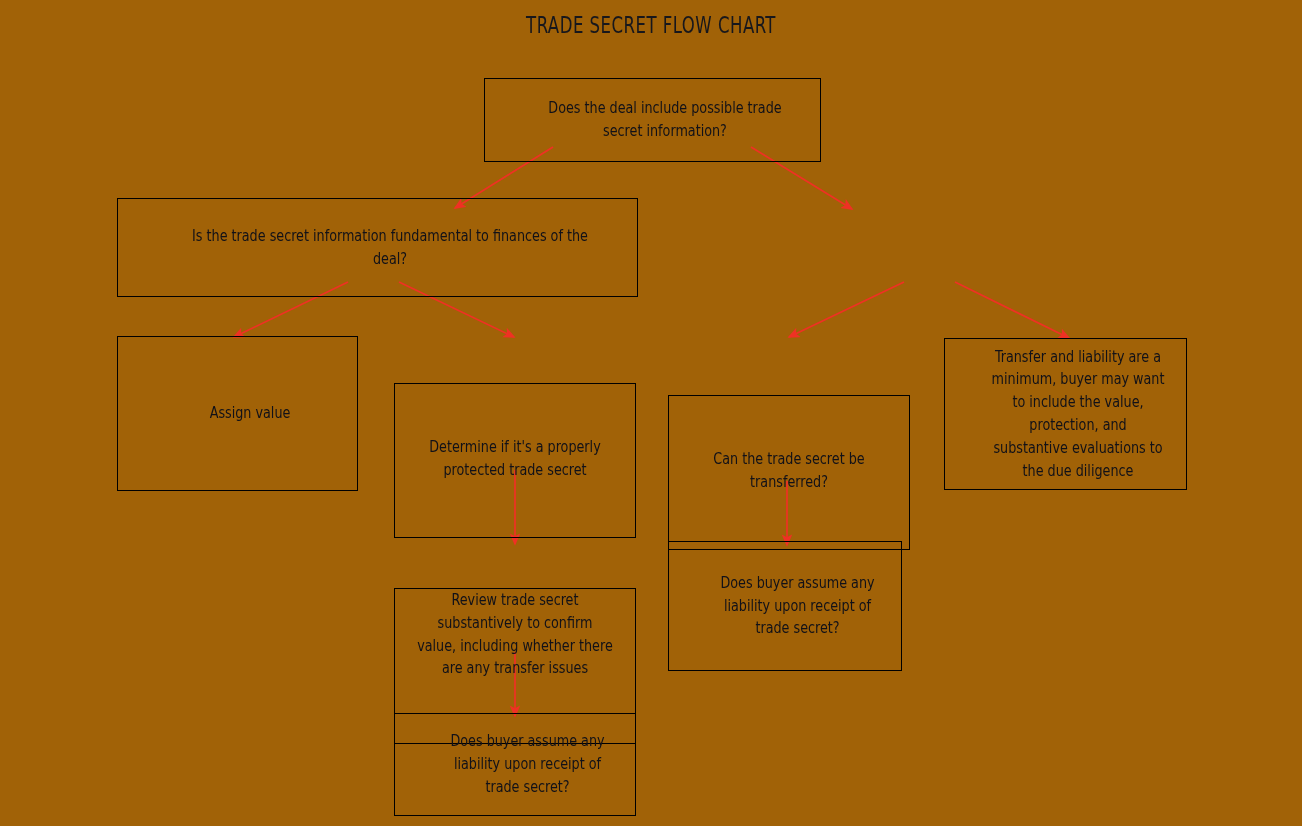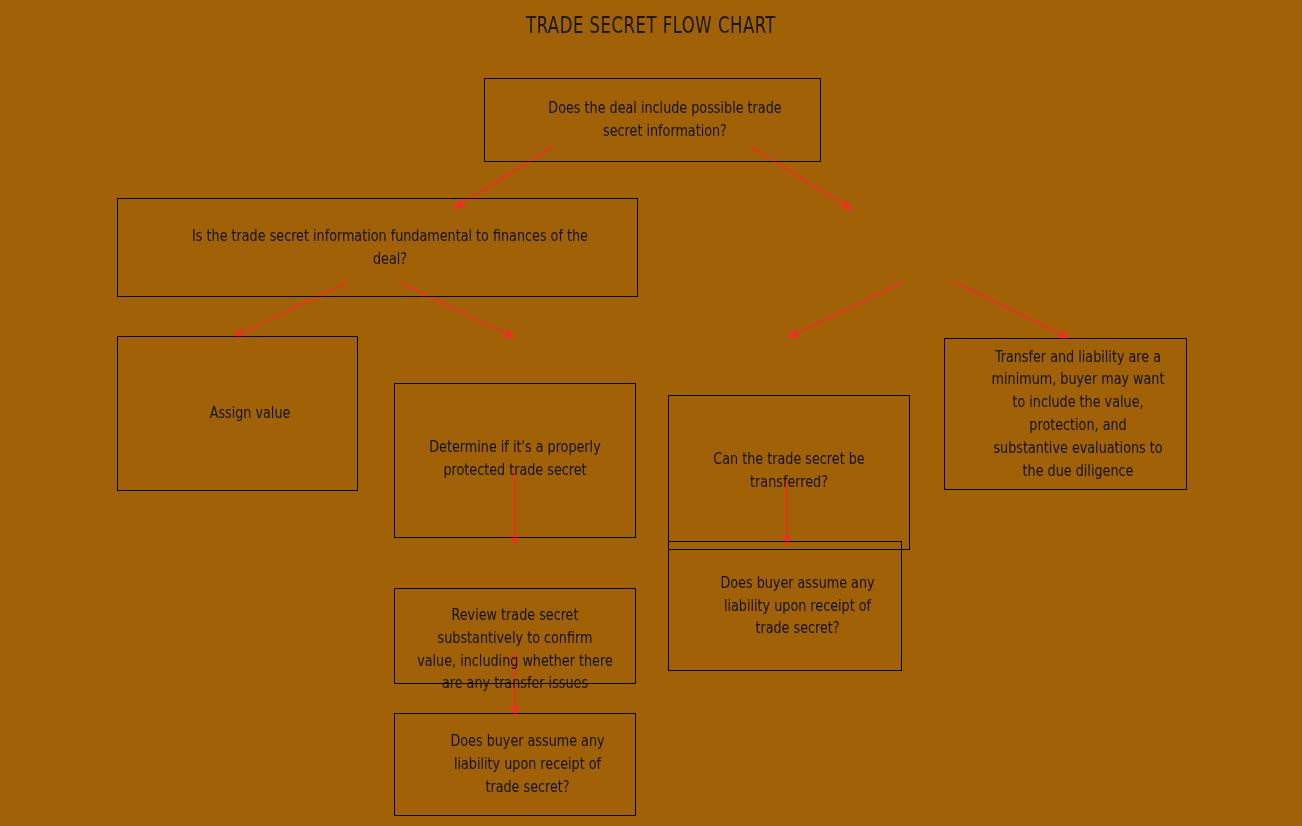--- a/index.html
+++ b/index.html
@@ -116,21 +116,21 @@
   </div>
 
   <div class="node v-upper" style="left:668px; top:348px; width:242px; height:155px; padding-top:52px;">
     <span class="node-text">Can the trade secret be transferred?</span>
   </div>
 
   <div class="node v-center" style="left:944px; top:338px; width:243px; height:152px;">
     <span class="node-text">Transfer and liability are a minimum, buyer may want to include the value, protection, and substantive evaluations to the due diligence</span>
   </div>
 
-  <div class="node v-upper" style="left:394px; top:541px; width:242px; height:96px; padding-top:15px;">
+  <div class="node v-upper" style="left:394px; top:541px; width:242px; height:156px; ">
     <span class="node-text">Review trade secret substantively to confirm value, including whether there are any transfer issues</span>
   </div>
 
   <div class="node v-center" style="left:668px; top:541px; width:234px; height:130px;">
     <span class="node-text">Does buyer assume any liability upon receipt of trade secret?</span>
   </div>
 
   <div class="node v-center" style="left:394px; top:713px; width:242px; height:103px;">
     <span class="node-text">Does buyer assume any liability upon receipt of trade secret?</span>
   </div>

